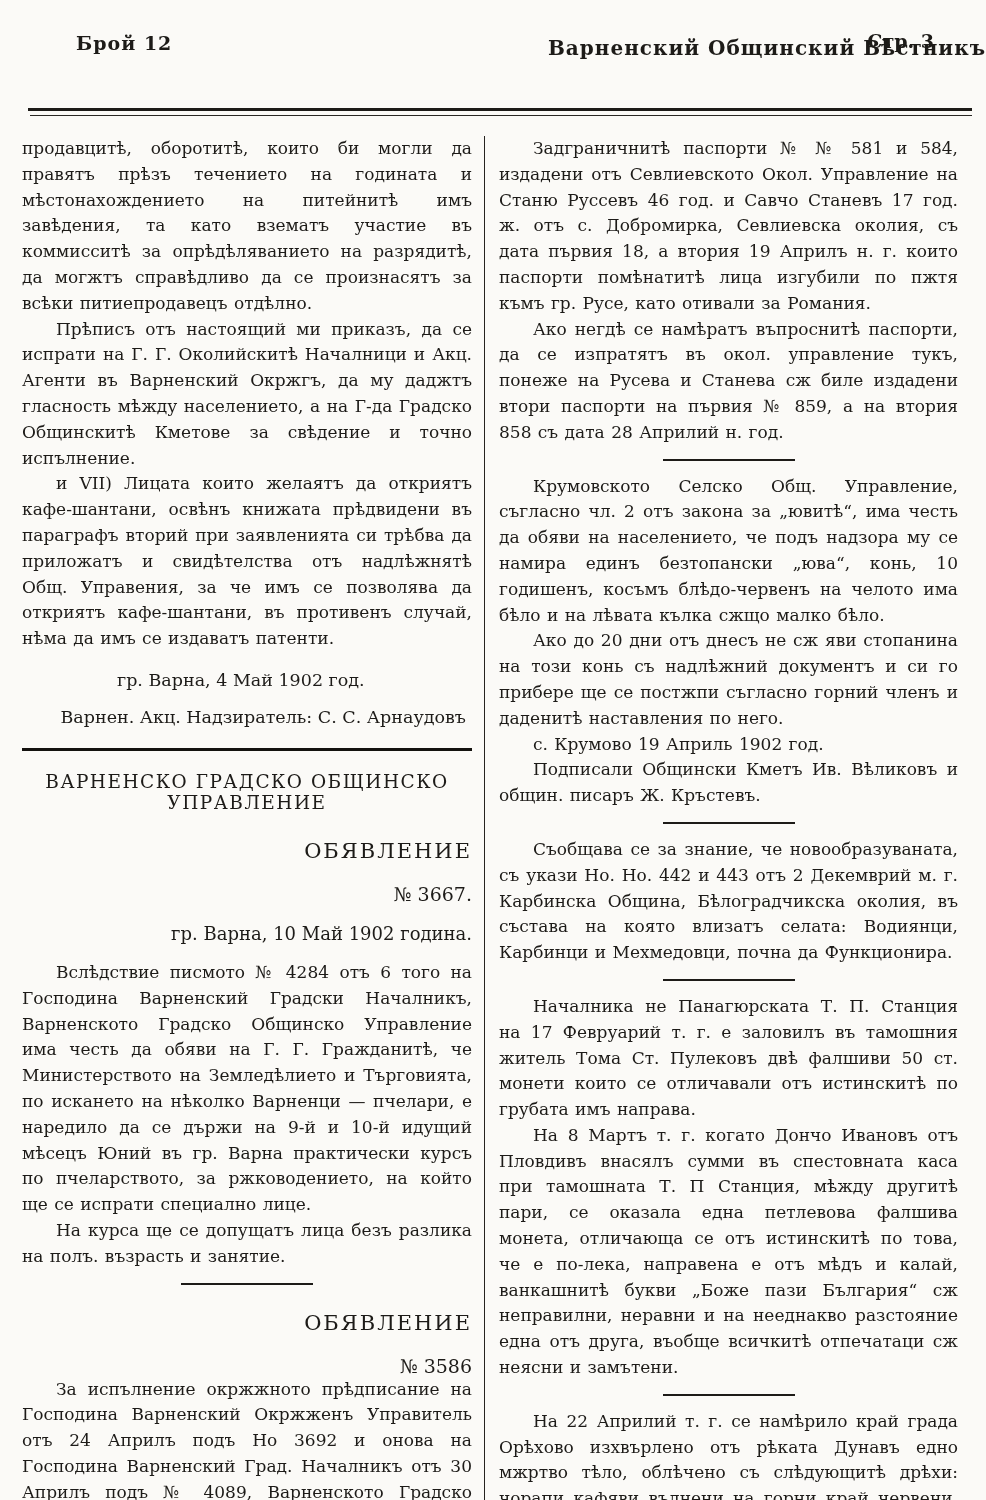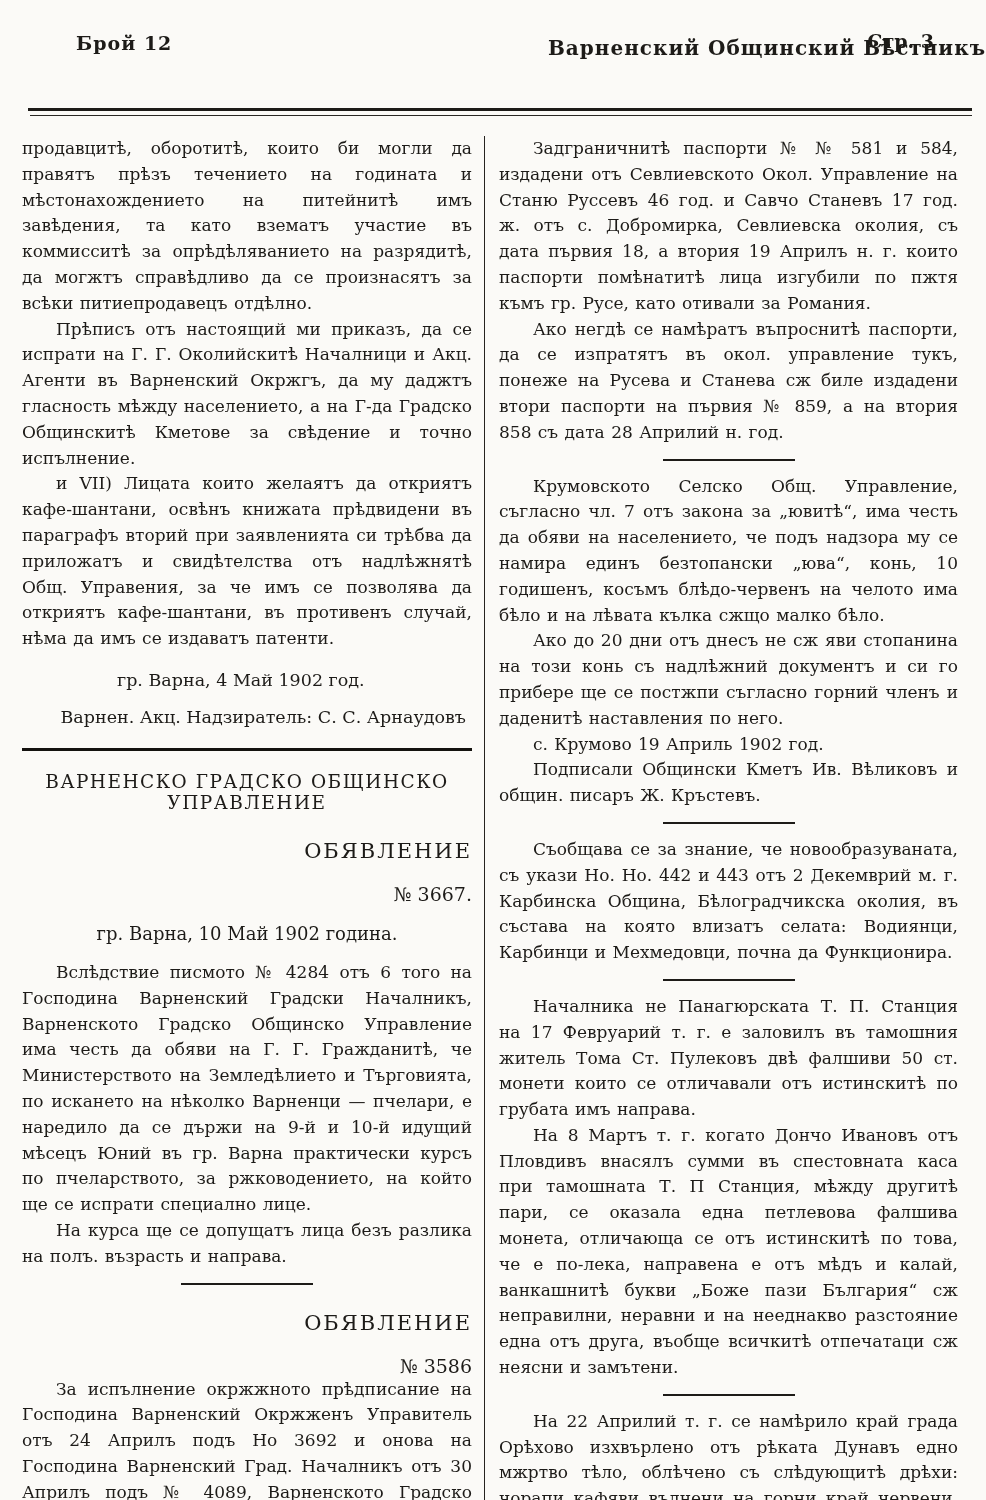--- a/index.html
+++ b/index.html
@@ -23,21 +23,21 @@
   .col-right{width:474px;border-left:1.5px solid #26231f;padding-left:14px;}
   
   .p{font-size:17px;line-height:25.8px;text-align:justify;margin:0;text-indent:34px;
      word-spacing:1px;}
   .p0{text-indent:0;}
   .dateline{font-size:17.5px;margin:16px 0 6px 95px;line-height:25px;}
   .sig{font-size:17.5px;text-align:right;margin:12px 6px 4px 0;line-height:25px;}
   .h-org{font-size:18.5px;text-align:center;letter-spacing:1.5px;margin:20px 0 0;font-weight:normal;}
   .h-ann{font-size:21px;text-align:right;letter-spacing:2px;margin:26px 0 0;font-weight:normal;}
   .h-num{font-size:19px;text-align:right;margin:20px 0 0;font-style:normal;}
-  .h-date{font-size:18px;text-align:center;margin:18px 0 16px;}
+  .h-date{font-size:18px;text-align:right;margin:18px 0 16px;}
   .rule{border:none;border-top:3.5px solid #14120f;margin:18px 0 2px;}
   .divider{width:132px;border:none;border-top:2.5px solid #1d1b18;margin:13px auto;}
 </style>
 </head>
 <body>
 
 <div class="masthead">
   <div class="issue">Брой 12</div>
   <div class="np-title">Варненский Общинский Вѣстникъ</div>
   <div class="page-no">Стр. 3</div>
@@ -51,31 +51,31 @@
       <p class="p">Прѣписъ отъ настоящий ми приказъ, да се испрати на Г. Г. Околийскитѣ Началници и Акц. Агенти въ Варненский Окржгъ, да му даджтъ гласность мѣжду населението, а на Г-да Градско Общинскитѣ Кметове за свѣдение и точно испълнение.</p>
       <p class="p">и VII) Лицата които желаятъ да откриятъ кафе-шантани, освѣнъ книжата прѣдвидени въ параграфъ вторий при заявленията си трѣбва да приложатъ и свидѣтелства отъ надлѣжнятѣ Общ. Управения, за че имъ се позволява да откриятъ кафе-шантани, въ противенъ случай, нѣма да имъ се издаватъ патенти.</p>
       <p class="dateline">гр. Варна, 4 Май 1902 год.</p>
       <p class="sig">Варнен. Акц. Надзиратель: С. С. Арнаудовъ</p>
       <div class="rule"></div>
       <p class="h-org">ВАРНЕНСКО ГРАДСКО ОБЩИНСКО УПРАВЛЕНИЕ</p>
       <p class="h-ann">ОБЯВЛЕНИЕ</p>
       <p class="h-num">№ 3667.</p>
       <p class="h-date">гр. Варна, 10 Май 1902 година.</p>
       <p class="p">Вслѣдствие писмото № 4284 отъ 6 того на Господина Варненский Градски Началникъ, Варненското Градско Общинско Управление има честь да обяви на Г. Г. Гражданитѣ, че Министерството на Земледѣлието и Търговията, по искането на нѣколко Варненци — пчелари, е наредило да се държи на 9-й и 10-й идущий мѣсецъ Юний въ гр. Варна практически курсъ по пчеларството, за ржководението, на който ще се испрати специално лице.</p>
-      <p class="p">На курса ще се допущатъ лица безъ разлика на полъ. възрасть и направа.</p>
+      <p class="p">На курса ще се допущатъ лица безъ разлика на полъ. възрасть и занятие.</p>
       <div class="divider"></div>
       <p class="h-ann">ОБЯВЛЕНИЕ</p>
       <p class="h-num">№ 3586</p>
       <p class="p">За испълнение окржжното прѣдписание на Господина Варненский Окржженъ Управитель отъ 24 Априлъ подъ Но 3692 и онова на Господина Варненский Град. Началникъ отъ 30 Априлъ подъ № 4089, Варненското Градско Общинско Управление обявява за знание, че съ указъ отъ 25-й Мартъ н. г. подъ Но 103, селото Кара-бунаръ, Карабунарска селска община, Ст. Закорска околия, се прѣименува на „Царьовска“ въ память на покойния Царь-Освободитель и общината отъ Кара-бунарска на „Царьовска“.</p>
     </div>
   <div class="col col-right" id="col-right">
       <p class="p">Задграничнитѣ паспорти № № 581 и 584, издадени отъ Севлиевското Окол. Управление на Станю Руссевъ 46 год. и Савчо Станевъ 17 год. ж. отъ с. Добромирка, Севлиевска околия, съ дата първия 18, а втория 19 Априлъ н. г. които паспорти помѣнатитѣ лица изгубили по пжтя къмъ гр. Русе, като отивали за Романия.</p>
       <p class="p">Ако негдѣ се намѣратъ въпроснитѣ паспорти, да се изпратятъ въ окол. управление тукъ, понеже на Русева и Станева сж биле издадени втори паспорти на първия № 859, а на втория 858 съ дата 28 Априлий н. год.</p>
       <div class="divider"></div>
-      <p class="p">Крумовското Селско Общ. Управление, съгласно чл. 7 отъ закона за „ювитѣ“, има честь да обяви на населението, че подъ надзора му се намира единъ безтопански „юва“, конь, 10 годишенъ, косъмъ блѣдо-червенъ на челото има бѣло и на лѣвата кълка сжщо малко бѣло.</p>
+      <p class="p">Крумовското Селско Общ. Управление, съгласно чл. 2 отъ закона за „ювитѣ“, има честь да обяви на населението, че подъ надзора му се намира единъ безтопански „юва“, конь, 10 годишенъ, косъмъ блѣдо-червенъ на челото има бѣло и на лѣвата кълка сжщо малко бѣло.</p>
       <p class="p">Ако до 20 дни отъ днесъ не сж яви стопанина на този конь съ надлѣжний документъ и си го прибере ще се постжпи съгласно горний членъ и даденитѣ наставления по него.</p>
       <p class="p">с. Крумово 19 Априль 1902 год.</p>
       <p class="p">Подписали Общински Кметъ Ив. Вѣликовъ и общин. писаръ Ж. Кръстевъ.</p>
       <div class="divider"></div>
       <p class="p">Съобщава се за знание, че новообразуваната, съ укази Но. Но. 442 и 443 отъ 2 Декемврий м. г. Карбинска Община, Бѣлоградчикска околия, въ състава на която влизатъ селата: Водиянци, Карбинци и Мехмедовци, почна да Функционира.</p>
       <div class="divider"></div>
       <p class="p">Началника не Панагюрската Т. П. Станция на 17 Февруарий т. г. е заловилъ въ тамошния житель Тома Ст. Пулековъ двѣ фалшиви 50 ст. монети които се отличавали отъ истинскитѣ по грубата имъ направа.</p>
       <p class="p">На 8 Мартъ т. г. когато Дончо Ивановъ отъ Пловдивъ внасялъ сумми въ спестовната каса при тамошната Т. П Станция, мѣжду другитѣ пари, се оказала една петлевова фалшива монета, отличающа се отъ истинскитѣ по това, че е по-лека, направена е отъ мѣдъ и калай, ванкашнитѣ букви „Боже пази България“ сж неправилни, неравни и на нееднакво разстояние една отъ друга, въобще всичкитѣ отпечатаци сж неясни и замътени.</p>
       <div class="divider"></div>
       <p class="p">На 22 Априлий т. г. се намѣрило край града Орѣхово изхвърлено отъ рѣката Дунавъ едно мжртво тѣло, облѣчено съ слѣдующитѣ дрѣхи: чорапи кафяви вълнени на горни край червени, на лакатушки, гащи бѣли, долни панталони берхатови, сини на квадратчета, горни, черни казмирови, джелетка казмирена на кръстачки.</p>

